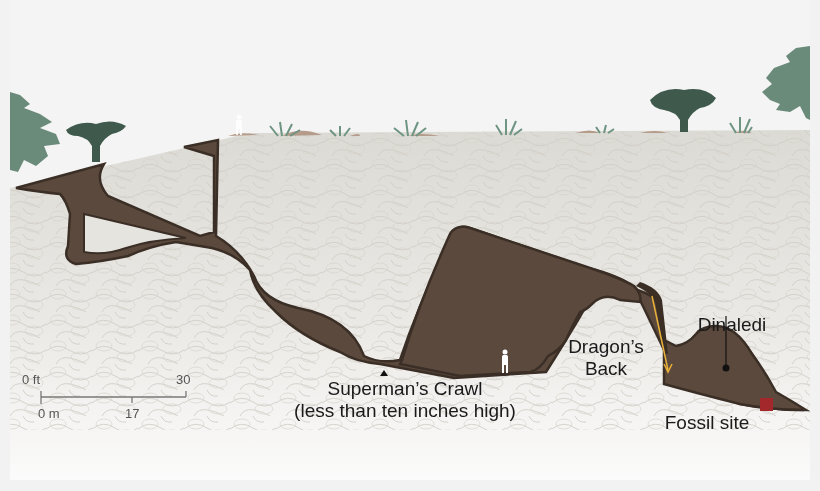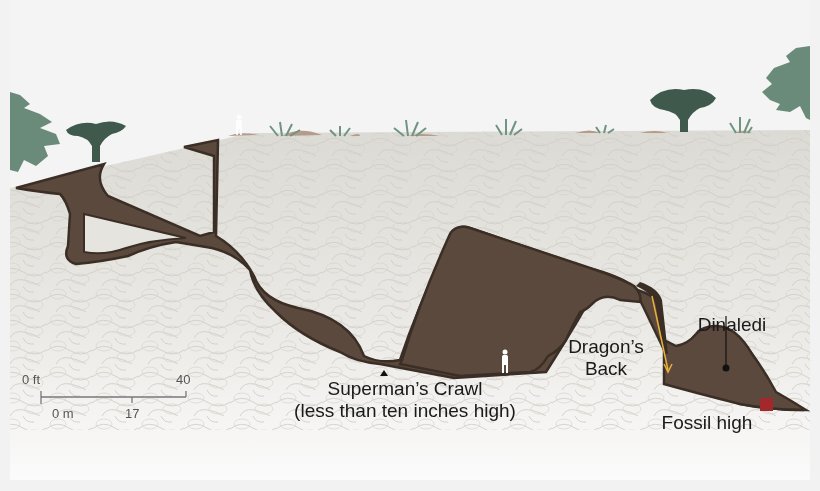--- a/index.html
+++ b/index.html
@@ -129,29 +129,29 @@
 
     <g stroke="#777" stroke-width="1.3" fill="none">
       <line x1="41" y1="397" x2="186" y2="397"></line>
       <line x1="41" y1="391" x2="41" y2="404"></line>
       <line x1="186" y1="391" x2="186" y2="397"></line>
       <line x1="132" y1="397" x2="132" y2="403"></line>
     </g>
   </svg>
 
   <span class="scale-text" style="left:12px; top:372px;">0 ft</span>
-  <span class="scale-text" style="left:166px; top:372px;">40</span>
-  <span class="scale-text" style="left:42px; top:406px;">0 m</span>
+  <span class="scale-text" style="left:166px; top:372px;">30</span>
+  <span class="scale-text" style="left:28px; top:406px;">0 m</span>
   <span class="scale-text" style="left:115px; top:406px;">17</span>
 
   <div class="label" style="left:270px; top:378px; width:250px;">
     <div>Superman’s Crawl</div>
     <div>(less than ten inches high)</div>
   </div>
   <div class="label" style="left:546px; top:336px; width:100px;">
     <div>Dragon’s</div>
     <div>Back</div>
   </div>
   <div class="label" style="left:672px; top:270px; width:100px;margin-top:44px;">
     <div>Dinaledi</div>
   </div>
-  <div class="label" style="left:642px; top:412px; width:110px;">Fossil high</div>
+  <div class="label" style="left:642px; top:412px; width:110px;">Fossil site</div>
 </div>
 
 </body></html>

